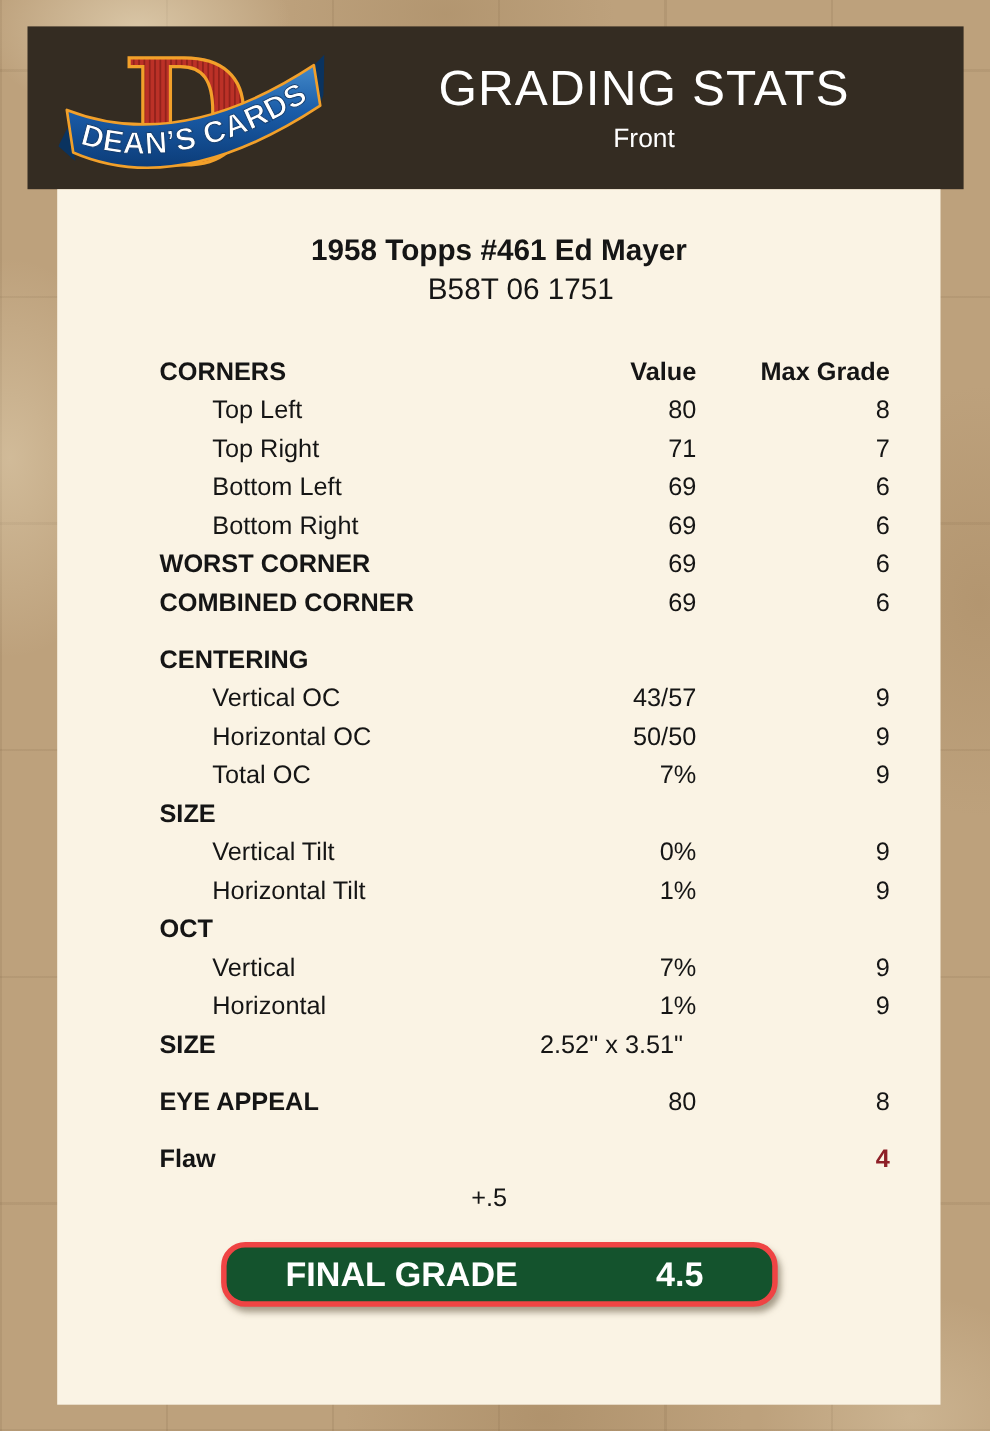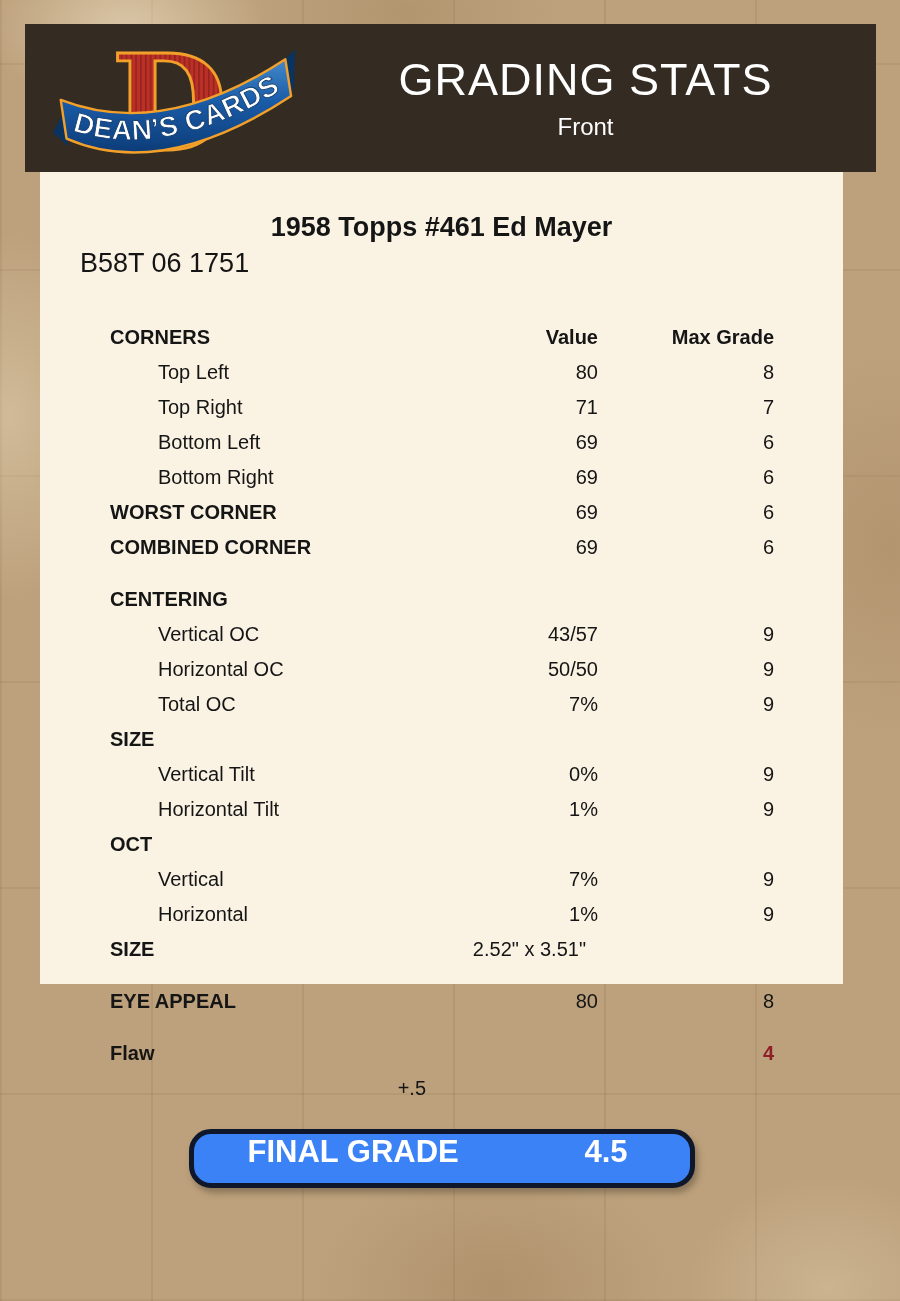--- a/index.html
+++ b/index.html
@@ -22,43 +22,43 @@
     background: #342c22; display: flex; align-items: center;
   }
   .logo-svg { width: 242px; height: 136px; margin-left: 28px; flex: 0 0 auto; }
   .header-titles {
     flex: 1; text-align: center; color: #ffffff; 
   }
   .page-title { font-size: 45px; font-weight: 400; letter-spacing: 1px; line-height: 1.1; }
   .page-subtitle { font-size: 24px; font-weight: 400; margin-top: 9px; }
 
   .panel {
-    position: absolute; left: 40px; top: 172px; width: 803px; height: 812px;
+    position: absolute; left: 52px; top: 172px; width: 803px; height: 1105px;
     background: #faf3e4; color: #151515;
   }
   .card-title { margin-top: 40px; text-align: center; font-size: 27px; font-weight: 700; }
-  .card-code  { margin-top: 5px;  text-align: left; font-size: 27px; font-weight: 400; padding-left: 40px; }
+  .card-code  { margin-top: 5px;  text-align: center; font-size: 27px; font-weight: 400; padding-left: 40px; }
 
   .grading-table { margin-top: 41px; }
   .row {
     display: grid; grid-template-columns: 316px 172px 176px;
-    height: 35px; align-items: center; padding-left: 70px; font-size: 20px;
+    height: 35px; align-items: center; padding-left: 93px; font-size: 23px;
   }
   .row.gap { margin-top: 17px; }
   .label.item { padding-left: 48px; font-weight: 400; }
   .label.section, .label.strong { font-weight: 700; }
   .value, .max { text-align: right; }
   .header-row .label, .header-row .value, .header-row .max { font-weight: 700; }
   .row.wide .value { transform: translateX(-12px); white-space: nowrap; }
 
   .final-grade {
     width: 380px; height: 49px; margin: 23px auto 0;
-    background: #3b82f6; border: 5px solid #0f172a; border-radius: 22px;
+    background: #14532d; border: 5px solid #ef4444; border-radius: 22px;
     box-shadow: 3px 5px 6px rgba(96,84,62,0.55);
-    display: flex; justify-content: space-between;
+    display: flex; align-items: center; justify-content: space-between;
     padding: 0 62px 0 54px; color: #ffffff; font-size: 31px; font-weight: 700;
     cursor: default;
   }
 </style>
 </head>
 <body>
 
 <div class="header">
   <svg class="logo-svg" viewBox="0 0 250 140">
     <defs>

